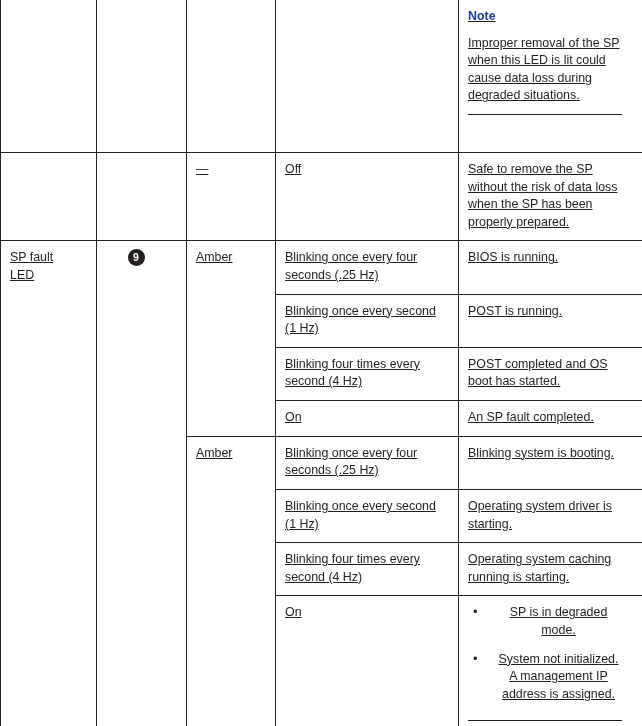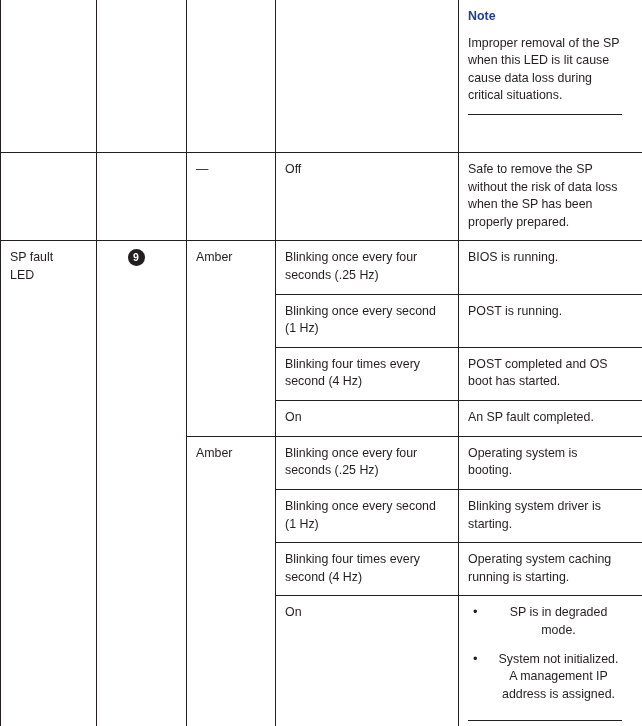--- a/index.html
+++ b/index.html
@@ -24,20 +24,21 @@
     width: 642px;
     table-layout: fixed;
   }
   table.doc-table td {
     border: 1px solid #231f20;
     vertical-align: top;
     padding: 8px 20px 9px 9px;
     font-size: 12.4px;
     line-height: 1.42;
     color: #231f20;
+    text-decoration: underline;
   }
   
   col.c1 { width: 96px; }
   col.c2 { width: 90px; }
   col.c3 { width: 89px; }
   col.c4 { width: 183px; }
   col.c5 { width: 184px; }
 
   
   tr.clipped td {
@@ -123,21 +124,21 @@
     </colgroup>
     <tbody>
 
       <tr class="clipped">
         <td class="no-left" style="height:135px;"></td>
         <td></td>
         <td></td>
         <td></td>
         <td class="no-right">
           <p class="note-label">Note</p>
-          <p class="cell-p">Improper removal of the SP when this LED is lit cause cause data loss during critical situations.</p>
+          <p class="cell-p">Improper removal of the SP when this LED is lit could cause data loss during degraded situations.</p>
           <hr class="note-rule-bottom">
         </td>
       </tr>
 
       <tr>
         <td></td>
         <td></td>
         <td>
           <span class="dash">—</span>
         </td>
@@ -195,30 +196,30 @@
       </tr>
 
       <tr>
         <td rowspan="4">
           <p class="cell-p">Amber</p>
         </td>
         <td>
           <p class="cell-p">Blinking once every four seconds (.25 Hz)</p>
         </td>
         <td>
-          <p class="cell-p">Operating system is booting.</p>
+          <p class="cell-p">Blinking system is booting.</p>
         </td>
       </tr>
 
       <tr>
         <td>
           <p class="cell-p">Blinking once every second (1 Hz)</p>
         </td>
         <td>
-          <p class="cell-p">Blinking system driver is starting.</p>
+          <p class="cell-p">Operating system driver is starting.</p>
         </td>
       </tr>
 
       <tr>
         <td>
           <p class="cell-p">Blinking four times every second (4 Hz)</p>
         </td>
         <td>
           <p class="cell-p">Operating system caching running is starting.</p>
         </td>

